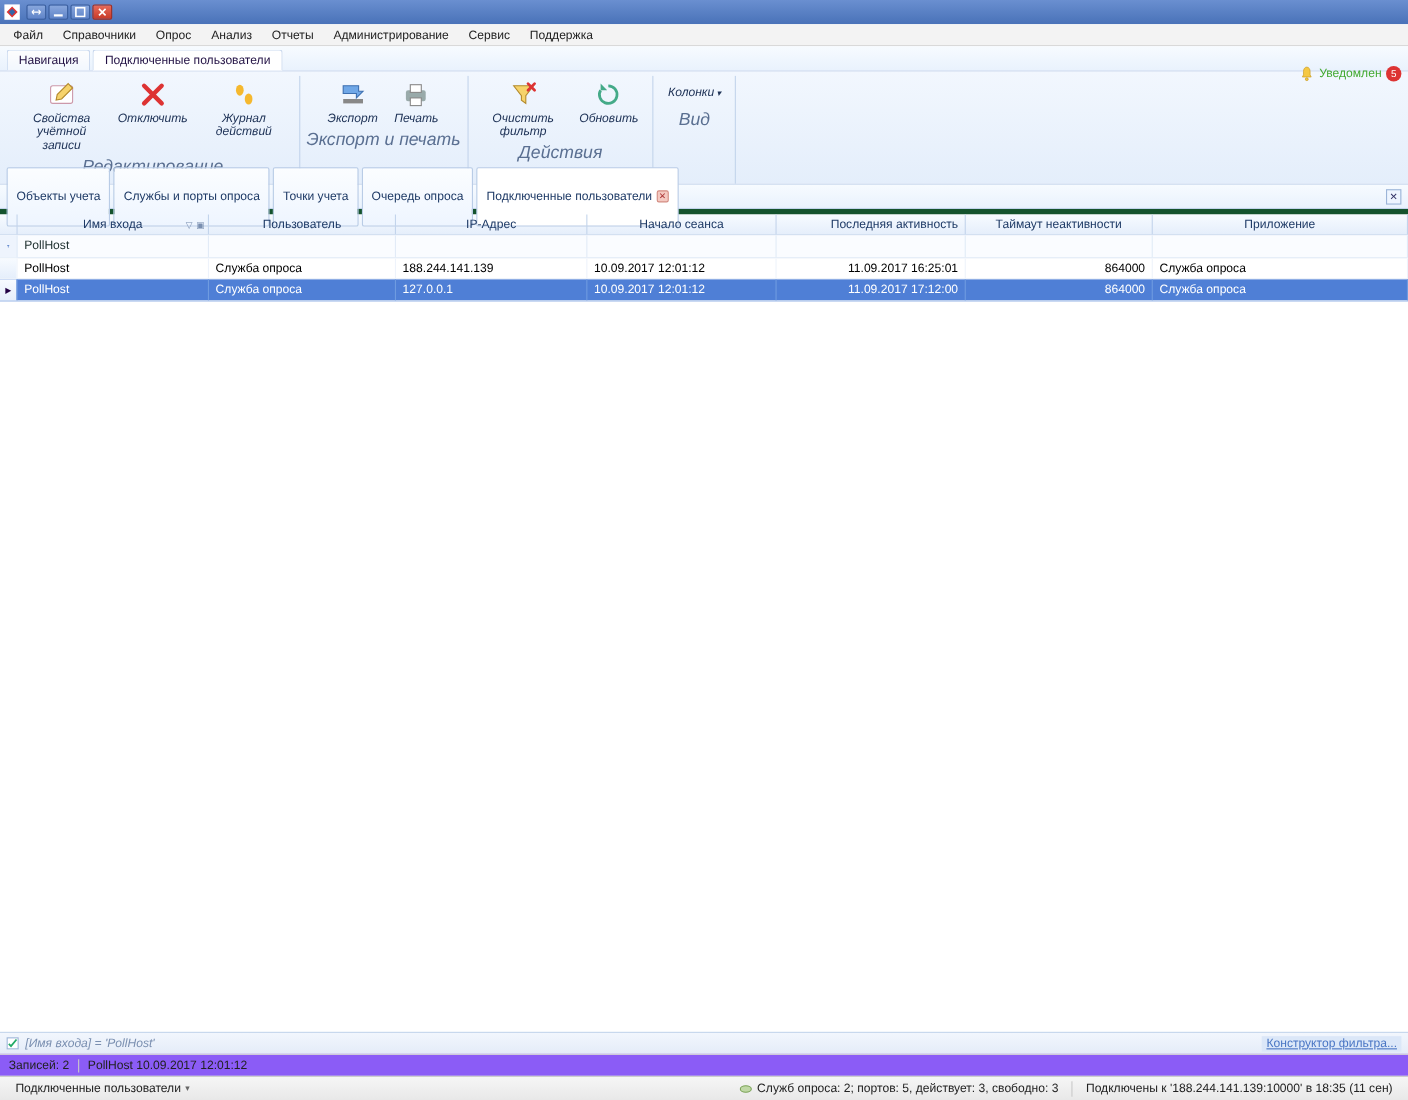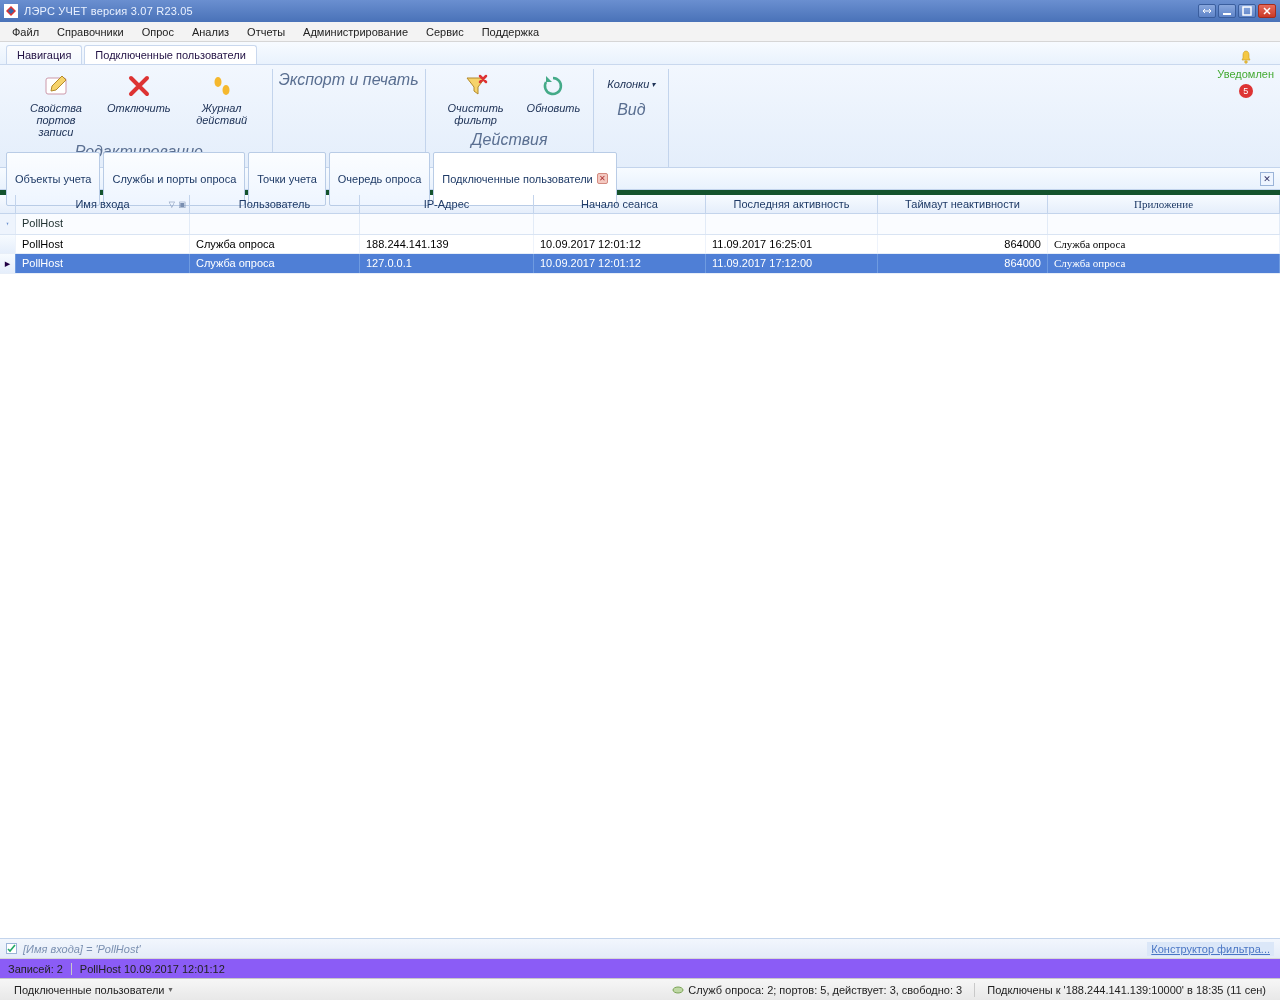--- a/index.html
+++ b/index.html
@@ -16,21 +16,21 @@
   .titlebar .win-btn svg { width:10px; height:10px; }
 
   
   .menubar { height:20px; background:#f3f3f3; border-bottom:1px solid #d6d6d6; display:flex; align-items:center; padding:0 4px; gap:2px; }
   .menubar .mitem { padding:2px 8px; color:#222; cursor:default; }
 
   
   .topstrip { position:relative; height:23px; background:linear-gradient(#f7fbff,#e9f2fd); border-bottom:1px solid #c9d8ee; display:flex; align-items:flex-end; padding:0 6px; }
   .topstrip .tt { padding:3px 10px; border:1px solid #c9d8ee; border-bottom:none; background:linear-gradient(#fdfdfd,#f2f7fe); margin-right:2px; color:#214; border-radius:3px 3px 0 0; cursor:default; }
   .topstrip .tt.active { background:#fff; }
-  .topstrip .notif { position:absolute; right:6px; top:8px; display:flex; align-items:center; gap:4px; color:#4a3;flex-direction:column; }
+  .topstrip .notif { position:absolute; right:6px; top:18px; display:flex; align-items:center; gap:4px; color:#4a3; }
   .topstrip .notif .bell { width:14px; height:14px; }
   .topstrip .notif .badge { background:#d33; color:#fff; width:14px; height:14px; border-radius:7px; display:flex; align-items:center; justify-content:center; font-size:9px; }
 
   
   .ribbon { background:linear-gradient(#f2f7fe,#e4eefb); border-bottom:1px solid #c3d4ec; padding:4px 6px 0 6px; }
   .ribbon-groups { display:flex; }
   .rgroup { border-right:1px solid #c3d4ec; padding:0 6px 2px 6px; display:flex; flex-direction:column; align-items:center;font-style:italic; }
   .rgroup .buttons { display:flex; align-items:flex-start; }
   .rgroup .grouplabel { font-size:16px; color:#5a6f91; padding:2px 0 4px 0; text-align:center; width:100%; }
   .rbtn { display:flex; flex-direction:column; align-items:center; justify-content:flex-start; padding:2px 6px; min-width:48px; cursor:default; border:1px solid transparent; border-radius:3px; }
@@ -64,23 +64,23 @@
   .gcell.indicator { display:flex; align-items:center; justify-content:center; background:linear-gradient(#f7fbff,#e5eefb); color:#204; }
   .grow.sel .gcell.indicator { background:linear-gradient(#f7fbff,#e5eefb); color:#204; }
   .gcell.num { text-align:right; }
 
   
   .c0 { width:16px; min-width:16px; }
   .c1 { width:174px; }
   .c2 { width:170px; }
   .c3 { width:174px; }
   .c4 { width:172px; }
-  .c5 { width:172px; }
+  .c5 { width:172px;text-align:right; }
   .c6 { width:170px; }
-  .c7 { flex:1;font-family:Liberation Serif, serif; }
+  .c7 { flex:1; }
 
   
   .filterbar { height:20px; background:linear-gradient(#f2f6fd,#e4ecf8); border-top:1px solid #c3d4ec; display:flex; align-items:center; padding:0 6px; color:#7a8fb0; }
   .filterbar .chk { width:11px; height:11px; border:1px solid #9bb4d8; background:#fff; margin-right:6px; display:flex; align-items:center; justify-content:center; }
   .filterbar .chk svg { width:9px; height:9px; }
   .filterbar .ftext { flex:1; font-style:italic; }
   .filterbar .flink { color:#4a76c4; text-decoration:underline; background:#dbe7f8; padding:1px 4px; cursor:default; }
 
   
   .recbar { height:20px; background:#8b5cf6; border-top:1px solid #d6d6d6; display:flex; align-items:center; padding:0 8px; gap:8px; color:#222; }
@@ -99,21 +99,20 @@
 </head>
 <body>
 
 <div class="titlebar">
   <div class="app-icon">
     <svg viewBox="0 0 12 12">
         <polygon class="fill" points="6,1 11,6 6,11 1,6" style="color:#d33"></polygon>
         <polygon class="fill" points="6,3 9,6 6,9 3,6" style="color:#36a"></polygon>
       </svg>
   </div>
-  <div class="title-text">ЛЭРС УЧЕТ версия 3.07 R23.05</div>
   <div class="win-btns">
     <div class="win-btn">
         <svg viewBox="0 0 10 10">
           <path d="M1 5h8M1 5l2-2M1 5l2 2M9 5l-2-2M9 5l-2 2" stroke="#fff" stroke-width="1" fill="none"></path>
         </svg>
       </div>
     <div class="win-btn">
         <svg viewBox="0 0 10 10">
           <rect x="1" y="7" width="8" height="2" fill="#fff"></rect>
         </svg>
@@ -161,21 +160,21 @@
     <div class="rgroup">
       <div class="buttons">
         <div class="rbtn">
           <div class="ico">
               <svg viewBox="0 0 28 28">
                 <rect x="4" y="6" width="20" height="16" rx="2" fill="#fff" stroke="#c9a" stroke-width="1"></rect>
                 <path d="M20 4l4 4-10 10-5 1 1-5z" fill="#f6d36b" stroke="#b38a2c"></path>
               </svg>
             </div>
           <div class="lbl">Свойства
-портов записи</div>
+учётной записи</div>
         </div>
         <div class="rbtn">
           <div class="ico">
               <svg viewBox="0 0 28 28">
                 <path d="M6 6l16 16M22 6L6 22" stroke="#d33" stroke-width="4" stroke-linecap="round"></path>
               </svg>
             </div>
           <div class="lbl">Отключить</div>
         </div>
         <div class="rbtn">
@@ -186,20 +185,41 @@
               </svg>
             </div>
           <div class="lbl">Журнал
 действий</div>
         </div>
       </div>
       <div class="grouplabel">Редактирование</div>
     </div>
 
     <div class="rgroup">
+      <div class="buttons">
+        <div class="rbtn small">
+          <div class="ico">
+              <svg viewBox="0 0 28 28">
+                <path d="M5 6h14v5h4l-6 6v-4H5z" fill="#6fa7e7" stroke="#3d6fb0"></path>
+                <rect x="5" y="18" width="18" height="4" fill="#888"></rect>
+              </svg>
+            </div>
+          <div class="lbl">Экспорт</div>
+        </div>
+        <div class="rbtn small">
+          <div class="ico">
+              <svg viewBox="0 0 28 28">
+                <rect x="5" y="10" width="18" height="10" rx="2" fill="#9aa"></rect>
+                <rect x="9" y="5" width="10" height="7" fill="#fff" stroke="#888"></rect>
+                <rect x="9" y="17" width="10" height="7" fill="#fff" stroke="#888"></rect>
+              </svg>
+            </div>
+          <div class="lbl">Печать</div>
+        </div>
+      </div>
       <div class="grouplabel">Экспорт и печать</div>
     </div>
 
     <div class="rgroup">
       <div class="buttons">
         <div class="rbtn small">
           <div class="ico">
               <svg viewBox="0 0 28 28">
                 <path d="M5 6h18l-7 9v7l-4-3v-4z" fill="#f6d36b" stroke="#b38a2c"></path>
                 <path d="M18 4l6 6M24 4l-6 6" stroke="#d33" stroke-width="2.5" stroke-linecap="round"></path>

